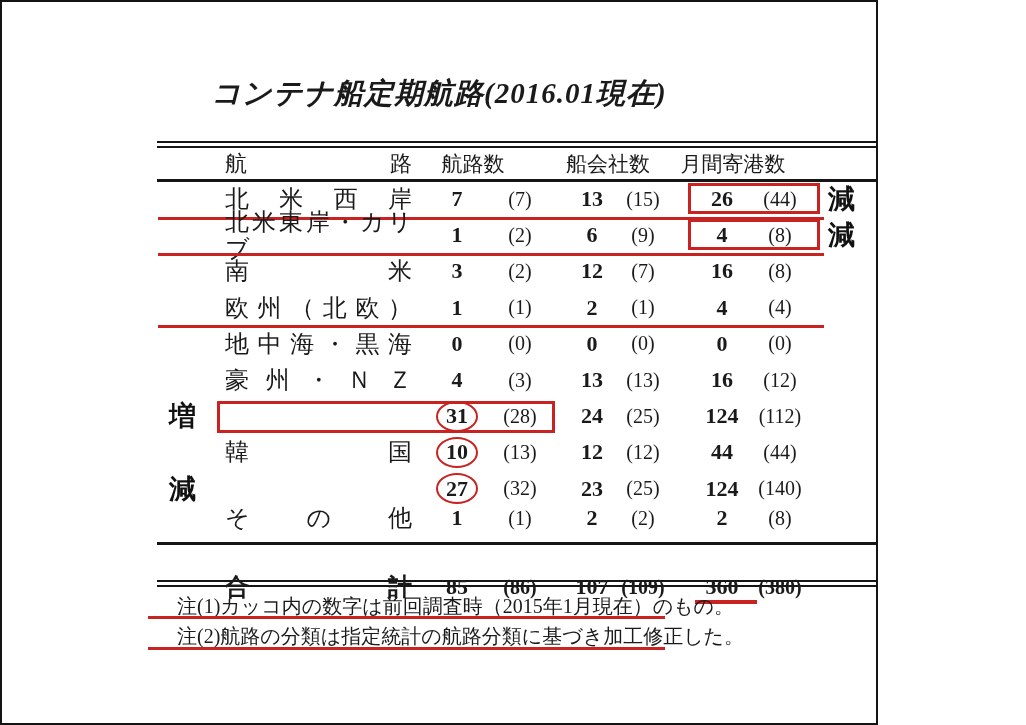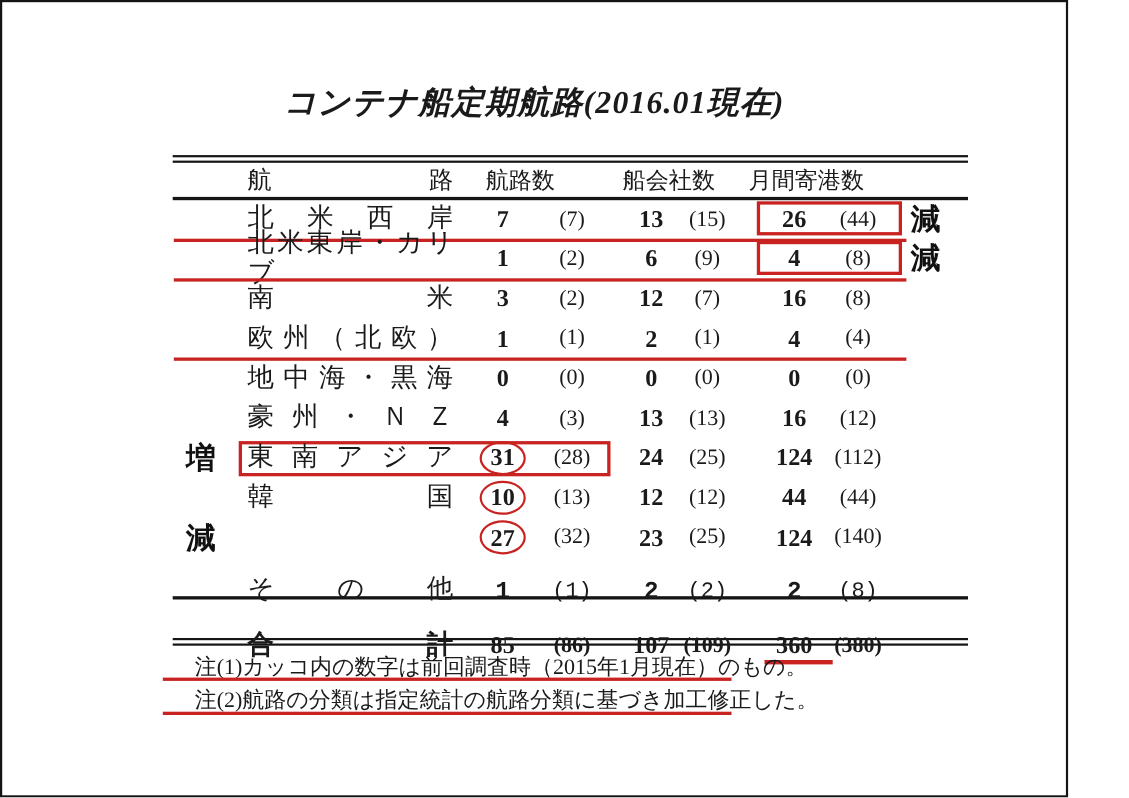--- a/index.html
+++ b/index.html
@@ -1,17 +1,17 @@
 <!DOCTYPE html>
 <html><head>
 <meta charset="utf-8">
 <style>
   html,body { margin:0; padding:0; background:#ffffff; }
   .page {
-    position:relative; width:971px; height:725px; background:#ffffff;
+    position:relative; width:878px; height:725px; background:#ffffff;
     border:2px solid #141414; box-sizing:border-box;
     font-family:"Liberation Serif", serif; color:#1a1a1a; overflow:hidden;
   }
   .title {
     position:absolute; top:72px; left:0; right:0; text-align:center;
     font-size:29px; font-weight:bold; font-style:italic; letter-spacing:1px;
   }
   
   .rule { position:absolute; left:155px; width:723px; background:#151515; }
   .rule.r1 { top:139px; height:2px; }
@@ -173,21 +173,20 @@
     <div class="cell c2 p">(3)</div>
     <div class="cell c3 n">13</div>
     <div class="cell c4 p">(13)</div>
     <div class="cell c5 n">16</div>
     <div class="cell c6 p">(12)</div>
 
   </div>
 
   <div class="trow" style="top: 396.2px;">
     <div class="box-row"></div>
-    <span class="route">東南アジア</span>
     <div class="cell c1 n">31</div>
     <div class="cell c2 p">(28)</div>
     <div class="cell c3 n">24</div>
     <div class="cell c4 p">(25)</div>
     <div class="cell c5 n">124</div>
     <div class="cell c6 p">(112)</div>
 
     <div class="circle"></div>
 
     <div class="lbl lbl-left">増</div>
@@ -216,21 +215,21 @@
     <div class="cell c4 p">(25)</div>
     <div class="cell c5 n">124</div>
     <div class="cell c6 p">(140)</div>
 
     <div class="circle"></div>
 
     <div class="lbl lbl-left">減</div>
 
   </div>
 
-  <div class="trow" style="top: 518px; font-family: Liberation Mono, monospace;">
+  <div class="trow" style="top: 498px;">
 
     <span class="route">その他</span>
     <div class="cell c1 n">1</div>
     <div class="cell c2 p">(1)</div>
     <div class="cell c3 n">2</div>
     <div class="cell c4 p">(2)</div>
     <div class="cell c5 n">2</div>
     <div class="cell c6 p">(8)</div>
 
   </div>

